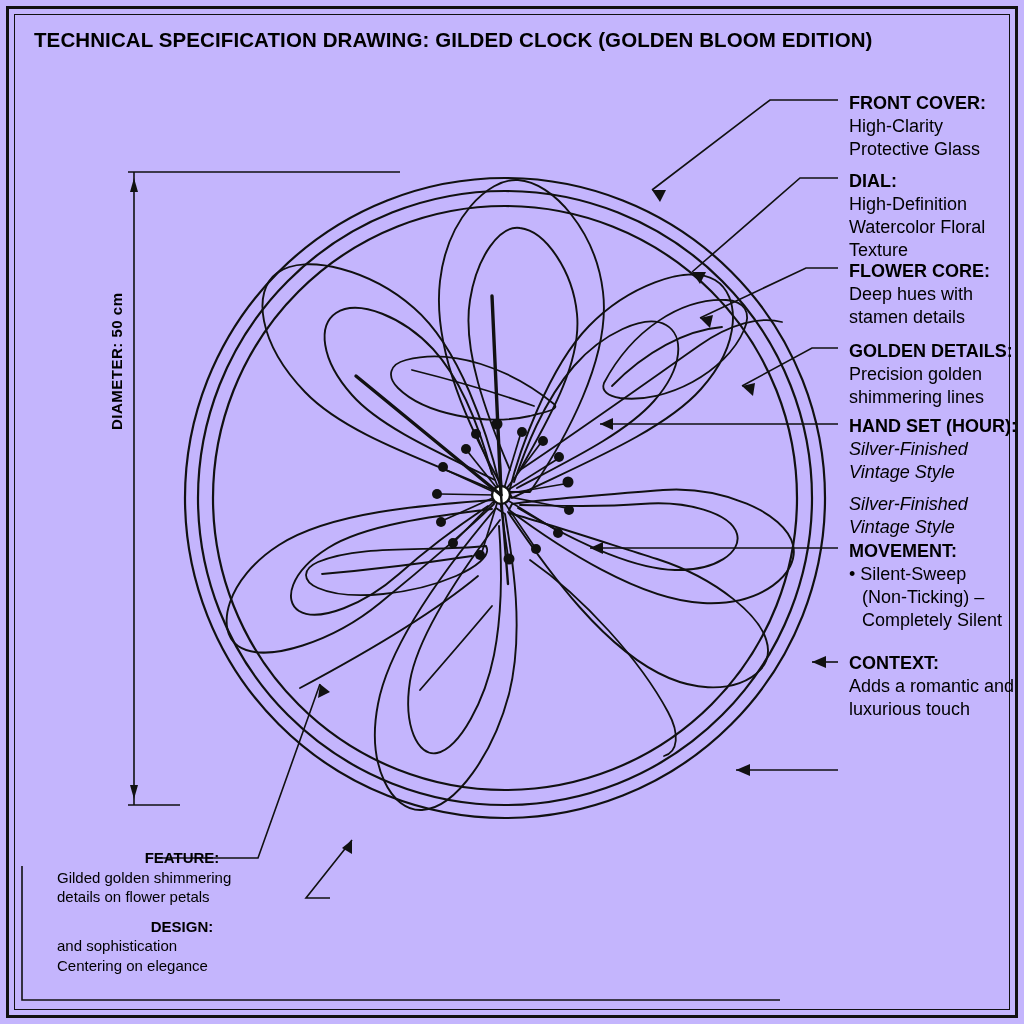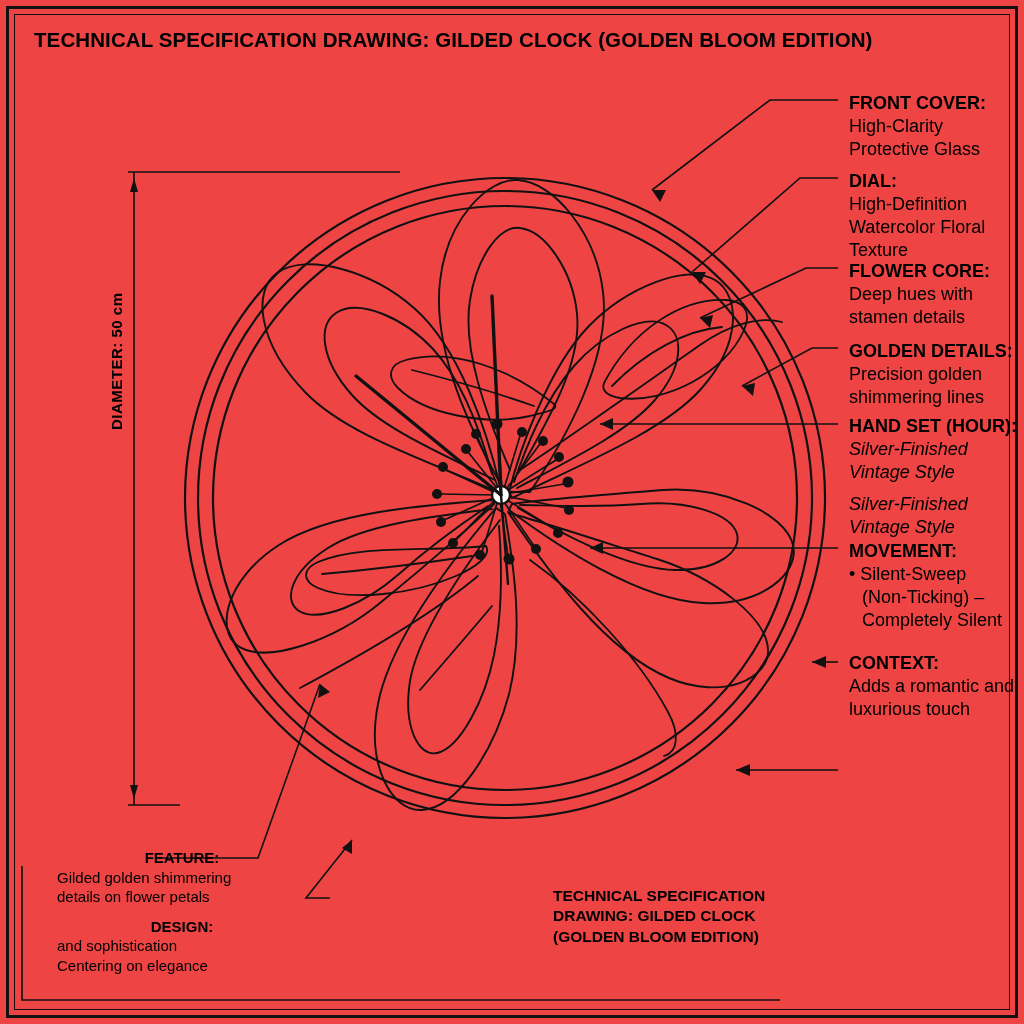--- a/index.html
+++ b/index.html
@@ -1,17 +1,17 @@
 <!DOCTYPE html>
 <html><head>
 <meta charset="utf-8">
 <style>
   html,body{margin:0;padding:0;background:#ffffff;}
   body{width:1024px;height:1024px;font-family:"Liberation Sans",sans-serif;color:#000;}
-  #sheet{position:relative;width:1024px;height:1024px;box-sizing:border-box;overflow:hidden;background:#ef4444;}
+  #sheet{position:relative;width:1024px;height:1024px;box-sizing:border-box;overflow:hidden;background:#c4b5fd;}
   .frame-outer{position:absolute;left:6px;top:6px;width:1012px;height:1012px;border:3px solid #111;box-sizing:border-box;}
   .frame-inner{position:absolute;left:14px;top:14px;width:996px;height:996px;border:1px solid #111;box-sizing:border-box;}
 
   .title{position:absolute;left:34px;top:28px;width:980px;font-size:20.5px;font-weight:bold;letter-spacing:.1px;white-space:nowrap;}
   .product-line{position:absolute;left:44px;top:102px;font-size:22px;white-space:nowrap;}
   .product-line b{font-weight:bold;}
 
   svg.art{position:absolute;left:0;top:0;width:1024px;height:1024px;}
 
   .callout{position:absolute;font-size:18px;line-height:1.28;}
@@ -222,19 +222,14 @@
   <div class="bottom-block" style="left:57px;top:848px;width:250px;">
     <div class="h">FEATURE:</div>
     <div>Gilded golden shimmering</div>
     <div>details on flower petals</div>
     <div class="h" style="margin-top:10px">DESIGN:</div>
     <div>and sophistication</div>
     <div>Centering on elegance</div>
   </div>
 
 
-  <div class="foot-spec">
-    <div>TECHNICAL SPECIFICATION</div>
-    <div><span class="n">DRAWING:</span><span> GILDED CLOCK</span></div>
-    <div>(GOLDEN BLOOM EDITION)</div>
-  </div>
 
 </div>
 
 </body></html>

